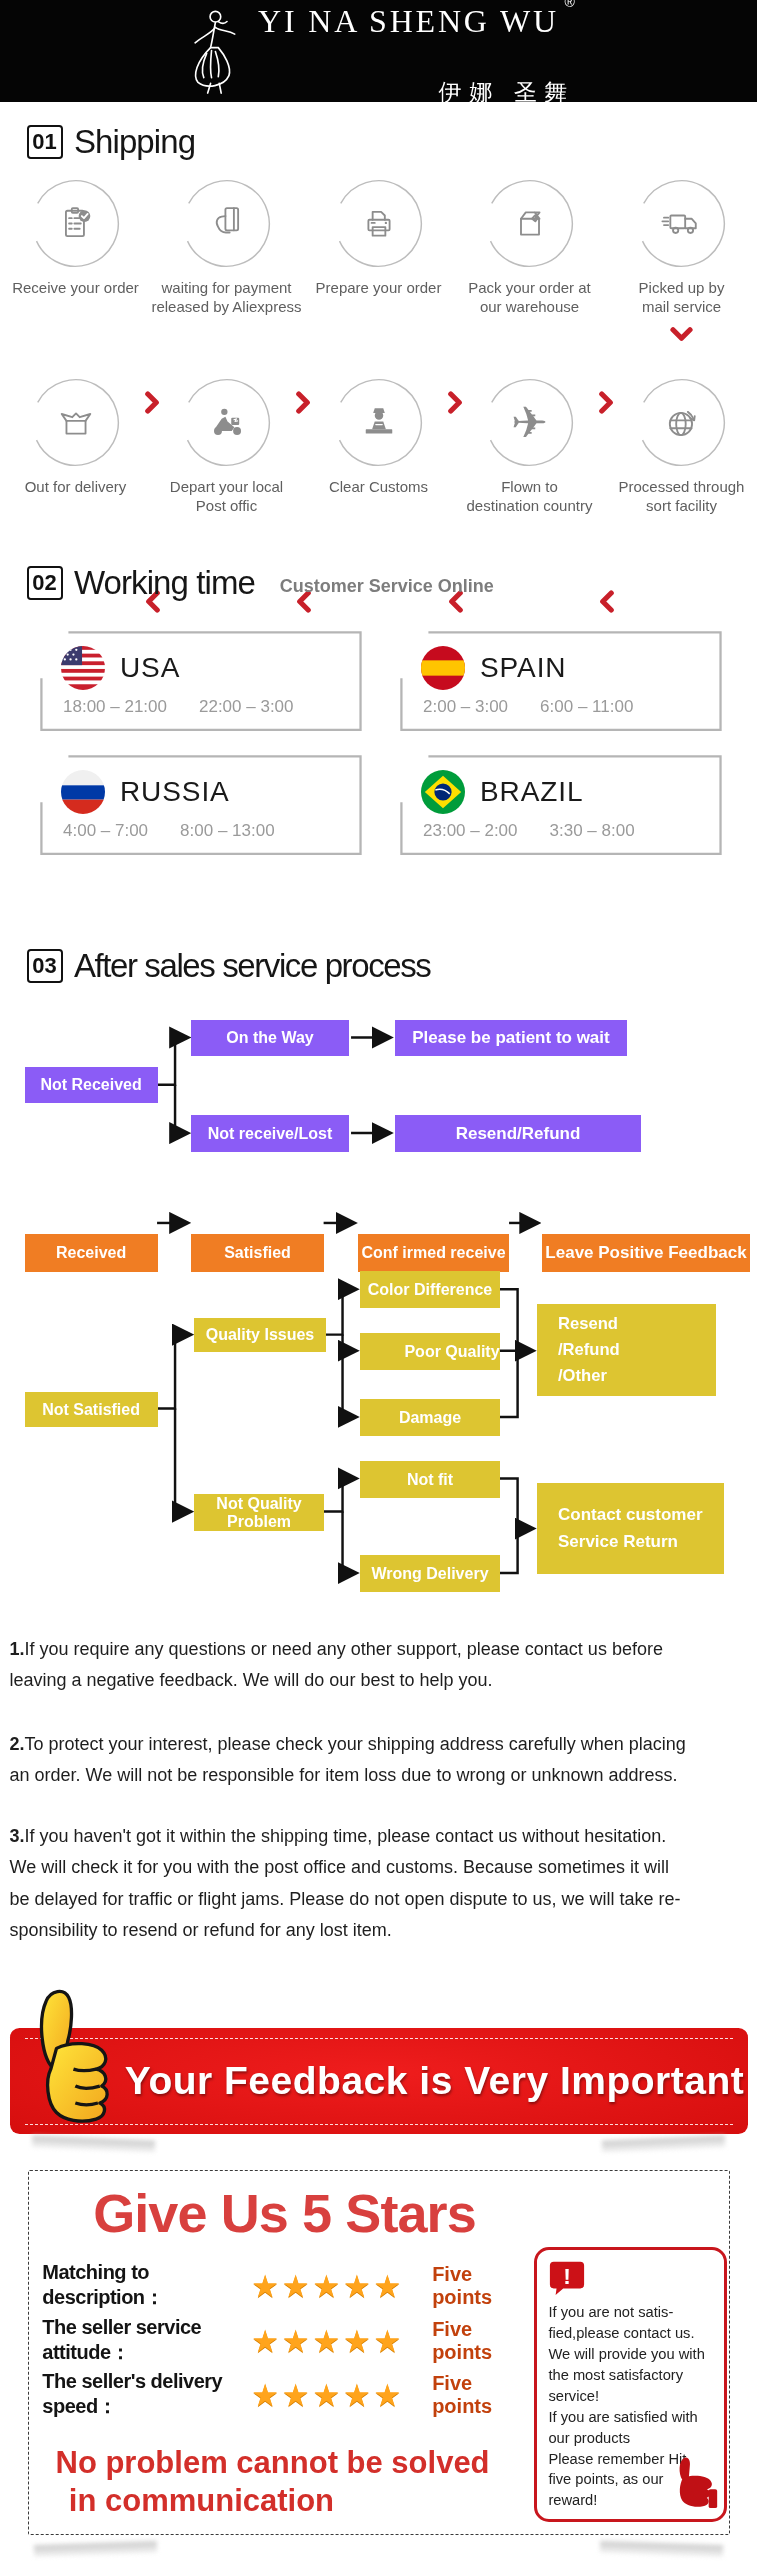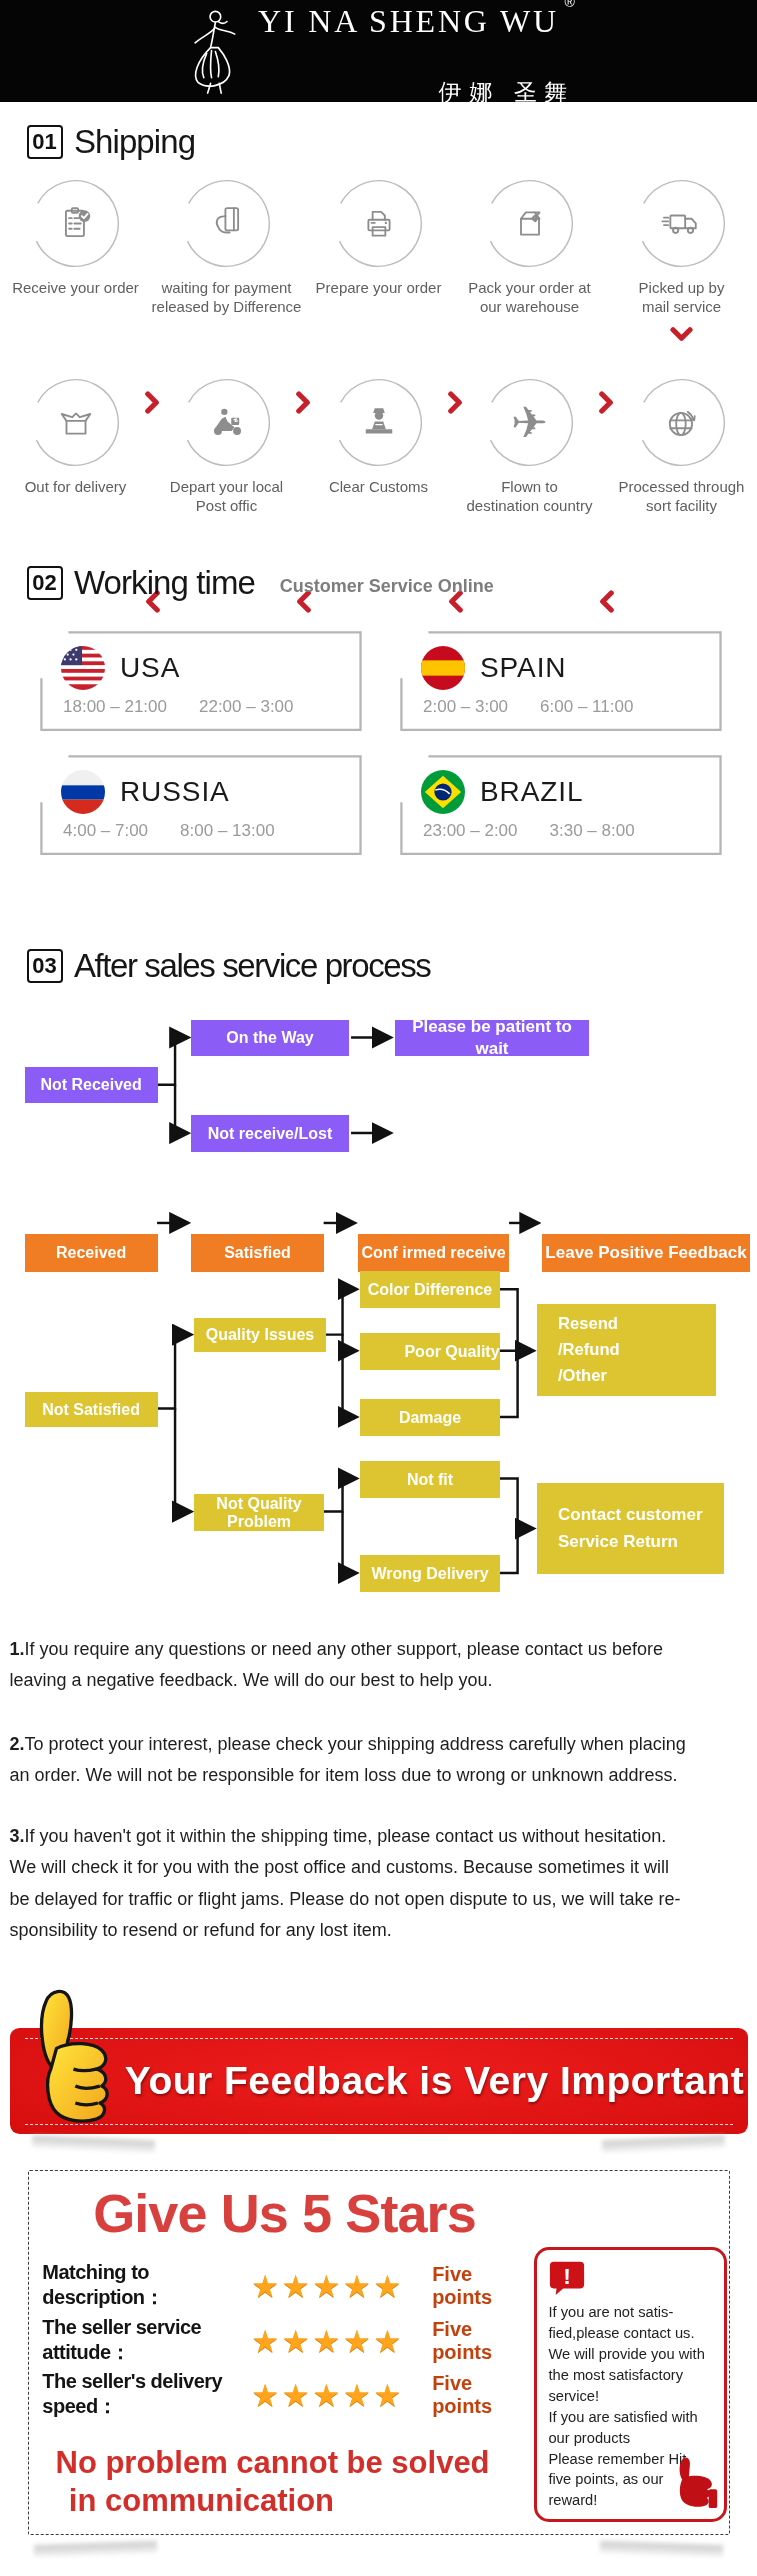--- a/index.html
+++ b/index.html
@@ -140,21 +140,21 @@
           <svg class="arc" viewBox="0 0 100 100">
             <circle cx="50" cy="50" r="47" fill="none" stroke="#bdbdbd" stroke-width="1.6" stroke-dasharray="252 43" transform="rotate(208 50 50)"></circle>
           </svg>
         <svg class="ic licon" width="53" height="53" viewBox="0 0 100 100">
           <rect x="47" y="20" width="24" height="42" rx="3"></rect>
             <path d="M63 20v42"></path>
           <path d="M33 55c-5-9-2-17 7-19l7-1M33 55c3 7 9 11 15 11h7"></path>
         </svg>
         </div>
       <div class="step-lbl pre">waiting for payment
-released by Difference</div>
+released by Aliexpress</div>
     </div>
     <div class="step" style="left:303px;">
       <div class="badge">
           <svg class="arc" viewBox="0 0 100 100">
             <circle cx="50" cy="50" r="47" fill="none" stroke="#bdbdbd" stroke-width="1.6" stroke-dasharray="252 43" transform="rotate(208 50 50)"></circle>
           </svg>
         <svg class="ic licon" width="53" height="53" viewBox="0 0 100 100">
           <path d="M38 42V27h16l7 7v8"></path>
             <rect x="30" y="42" width="40" height="20" rx="2"></rect>
           <rect x="38" y="56" width="24" height="16"></rect>
@@ -425,23 +425,24 @@
         <polyline points="528,294 547,294 547,429 528,429"></polyline>
         <polyline points="528,359 562,359" marker-end="url(#arr)"></polyline>
         <polyline points="342,529 362,529 362,494 375,494" marker-end="url(#arr)"></polyline>
         <polyline points="362,529 362,594 375,594" marker-end="url(#arr)"></polyline>
         <polyline points="528,494 547,494 547,594 528,594"></polyline>
         <polyline points="547,547 562,547" marker-end="url(#arr)"></polyline>
       </g>
     </svg>
 
     <div class="fbox fred" style="left:191px; top:8.5px;  width:158px; height:36px;">On the Way</div>
-    <div class="fbox fred" style="left:395px; top:8.5px;  width:194px; height:36px; font-size:17px;">Please be patient to wait</div>
+    <div class="fbox fred" style="left:395px; top:8.5px;  width:232px; height:36px; font-size:17px;">Please be patient to wait</div>
     <div class="fbox fred" style="left:24.6px;  top:56px; width:133px; height:36px;">Not Received</div>
     <div class="fbox fred" style="left:191px; top:104px; width:158px; height:37px;">Not receive/Lost</div>
+    <div class="fbox fred" style="left:395px; top:104px; width:246px; height:37px; font-size:17px;">Resend/Refund</div>
 
     <div class="fbox forange" style="left:24.6px;  top:193px; width:133px; height:38px;">Received</div>
     <div class="fbox forange" style="left:191px; top:193px; width:133px; height:38px;">Satisfied</div>
     <div class="fbox forange" style="left:358px; top:193px; width:151px; height:38px;">Conf irmed receive</div>
     <div class="fbox forange" style="left:542px; top:193px; width:208px; height:38px; font-size:17px;">Leave Positive Feedback</div>
 
     <div class="fbox fyellow" style="left:360px; top:260px; width:140px; height:37px;">Color Difference</div>
     <div class="fbox fyellow" style="left:194px; top:307px; width:132px; height:34px;">Quality Issues</div>
     <div class="fbox fyellow" style="left:360px; top:322px; width:140px; height:37px;padding-left:44px;">Poor Quality</div>
     <div class="fbox fyellow fbig pre" style="left:537px; top:293px; width:179px; height:92px;">Resend

